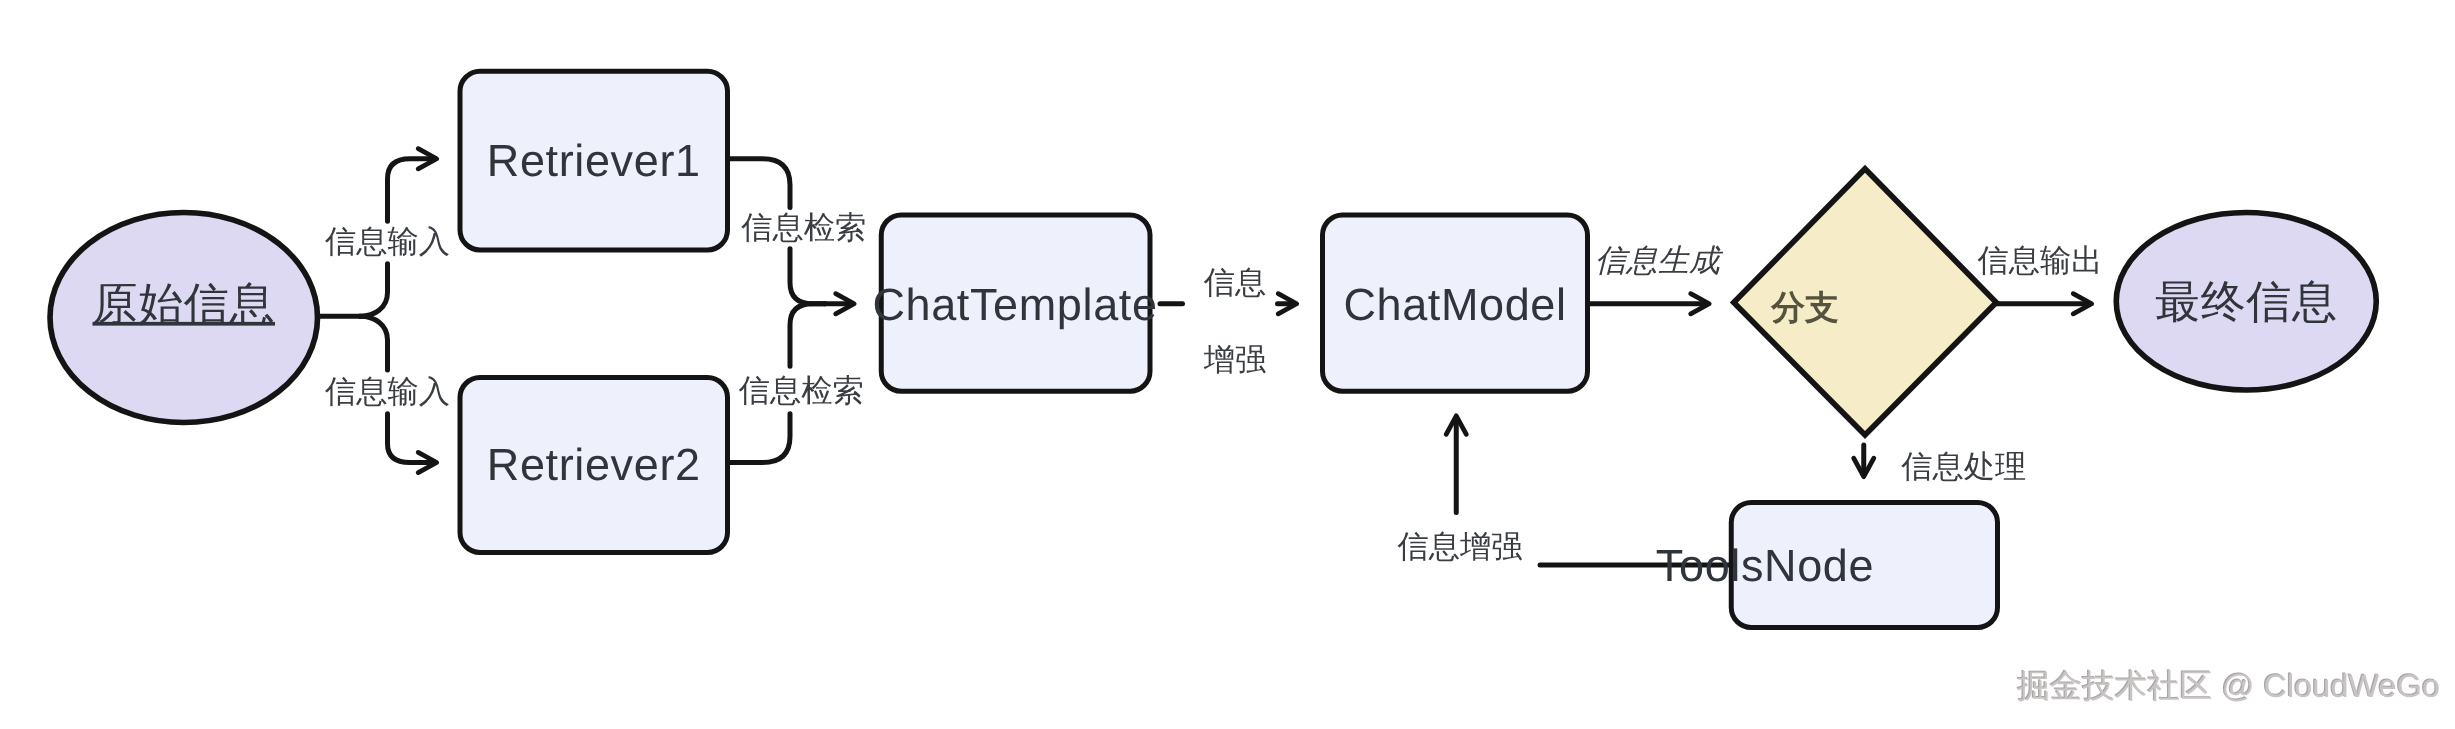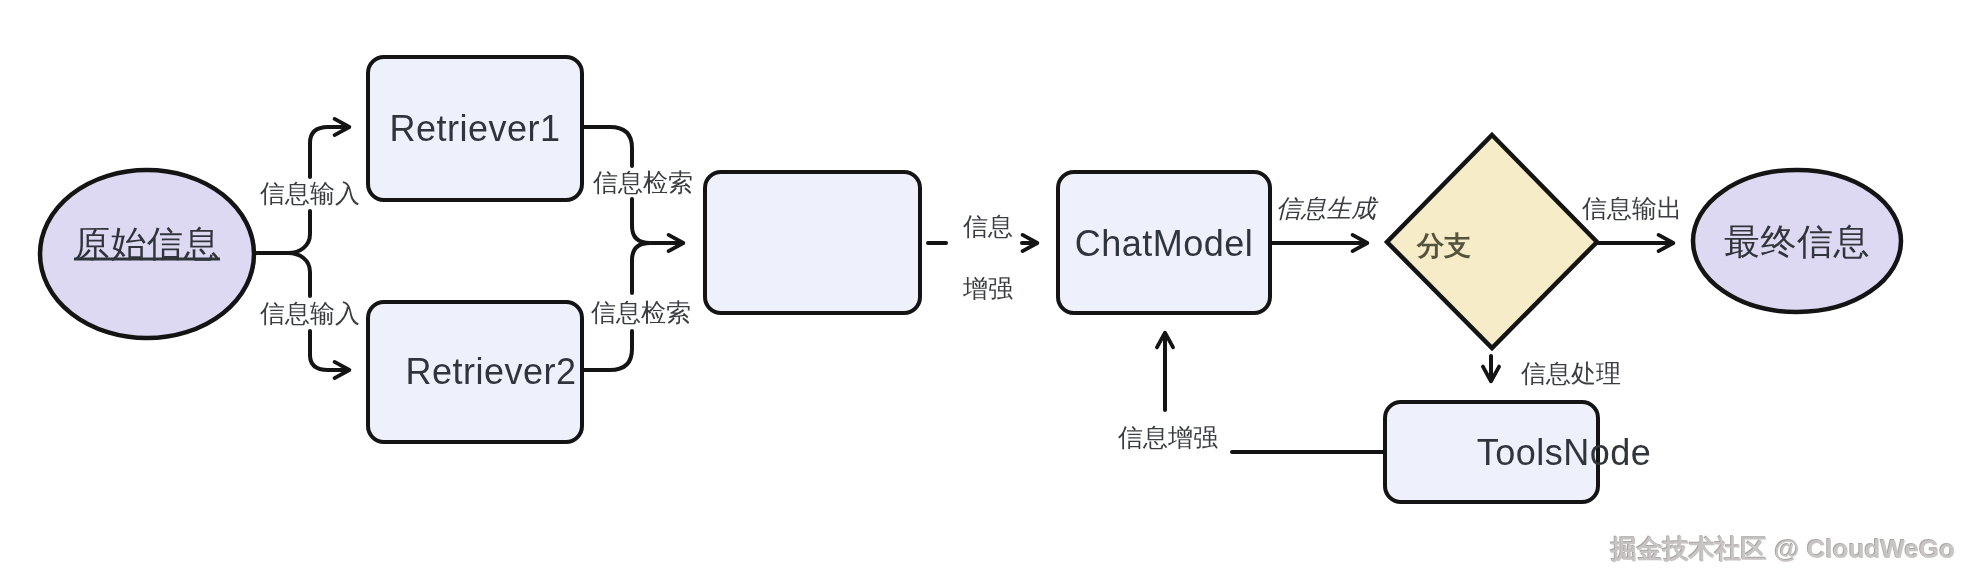--- a/index.html
+++ b/index.html
@@ -61,21 +61,21 @@
     line-height: 42px;
   }
   .two-line span {
     display: block;
     margin-top: 20px;
   }
   .watermark {
     position: absolute;
     transform: translate(-50%, -50%);
     font-size: 26px;
-    font-weight: 700;
+    font-weight: 400;
     color: #c9c5c5;
     text-shadow: -1px -1px 0 #aaa6a6, 2px 2px 0 #ffffff;
     white-space: nowrap;
     z-index: 1;
   }
 </style>
 </head>
 <body>
 
 <div class="canvas">
@@ -116,24 +116,25 @@
     <path class="edge" d="M 1597,243 H 1672" marker-end="url(#arrow)"></path>
 
     <path class="edge" d="M 1491,356 V 380" marker-end="url(#arrow)"></path>
 
     <path class="edge" d="M 1385,452 H 1232"></path>
     <path class="edge" d="M 1165,410 V 334" marker-end="url(#arrow)"></path>
   </svg>
 
   <div class="lbl node-label" style="left:147px; top:244px;text-decoration:underline;">原始信息</div>
   <div class="lbl node-label" style="left:475px; top:129px;">Retriever1</div>
-  <div class="lbl node-label" style="left:491px; top:372px;">Retriever2</div>
+  <div class="lbl node-label" style="left:475px; top:372px;">Retriever2</div>
+  <div class="lbl node-label" style="left:812px; top:244px;">ChatTemplate</div>
   <div class="lbl node-label" style="left:1164px; top:244px;">ChatModel</div>
   <div class="lbl branch-label lbl" style="left:1444px; top:246px;font-weight:bold;">分支</div>
-  <div class="lbl node-label" style="left:1564px; top:453px;">ToolsNode</div>
+  <div class="lbl node-label" style="left:1412px; top:453px;">ToolsNode</div>
   <div class="lbl node-label" style="left:1797px; top:242px;">最终信息</div>
 
   <div class="lbl edge-label" style="left:310px; top:193px;">信息输入</div>
   <div class="lbl edge-label" style="left:310px; top:313px;">信息输入</div>
   <div class="lbl edge-label" style="left:643px; top:182px;">信息检索</div>
   <div class="lbl edge-label" style="left:641px; top:312px;">信息检索</div>
   <div class="lbl edge-label two-line" style="left:988px; top:247px;">
     <span>信息</span>
     <span>增强</span>
   </div>

